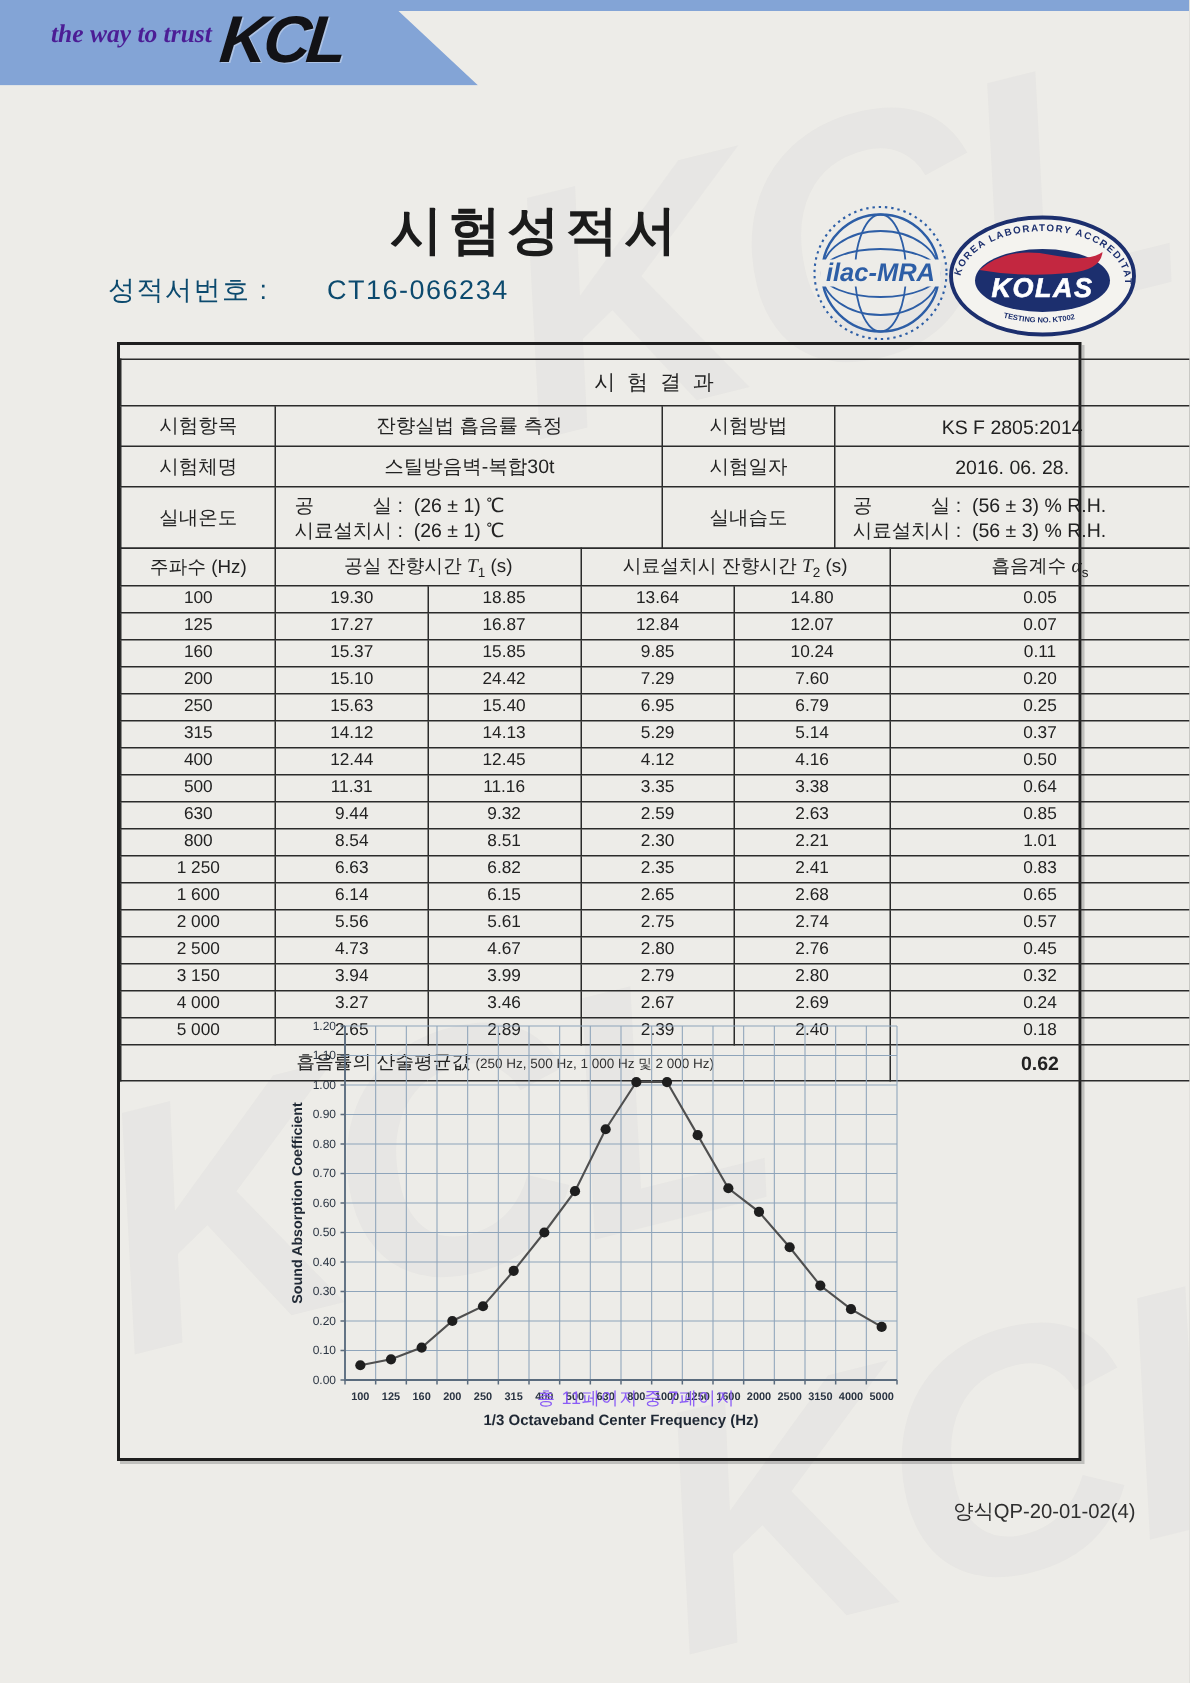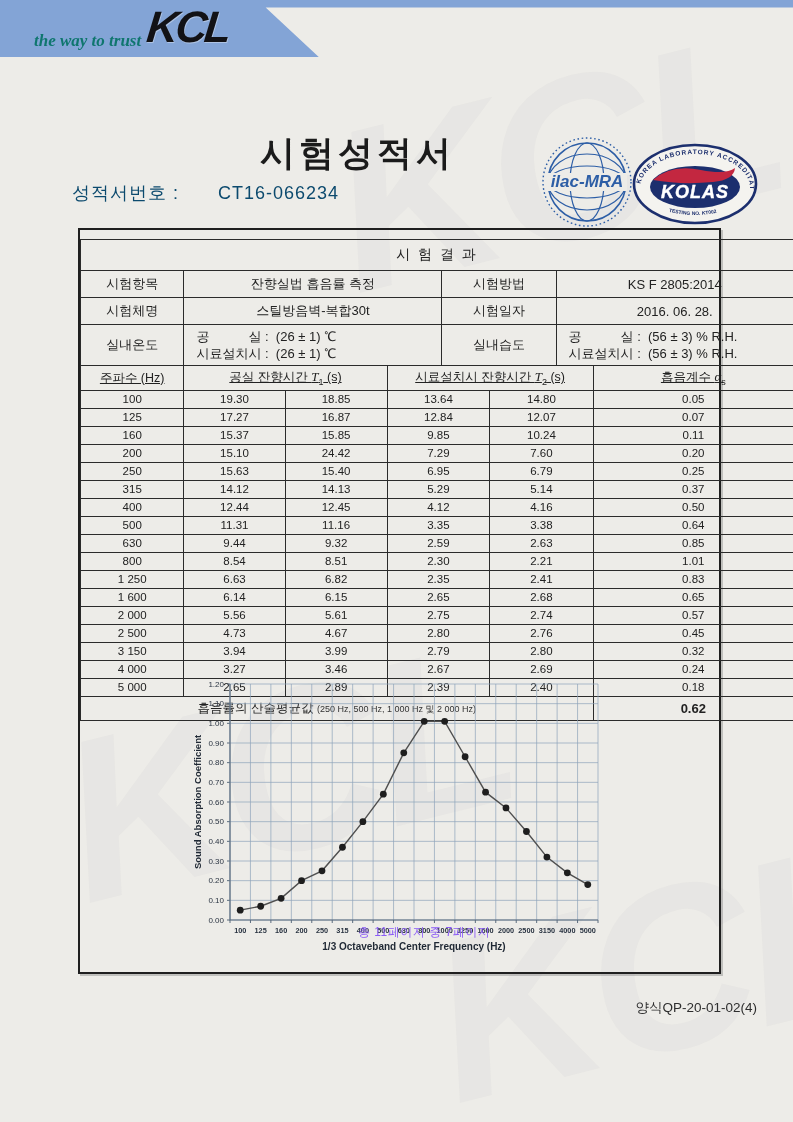--- a/index.html
+++ b/index.html
@@ -11,21 +11,21 @@
   }
   
   .banner{
     position:absolute;left:0;top:0;width:793px;height:57px;
     background:linear-gradient(180deg,#b2c7e8 0%,#8fadd d 14%,#86a6d8 18%,#7b9dd2 100%);
     background-color:#83a4d6;
     clip-path:polygon(0 0,100% 0,100% 13%,33.5% 13%,40.2% 100%,0 100%);
   }
   .logo-wrap{position:absolute;left:34px;top:7px;display:flex;align-items:flex-start;}
   .tagline{font-family:"Liberation Serif",serif;font-style:italic;font-weight:bold;
-    font-size:17px;color:#0f766e;margin-top:24px;letter-spacing:0px;text-align:center;}
+    font-size:17px;color:#4c1d95;margin-top:6px;letter-spacing:0px;text-align:center;}
   .kcl-logo{font-family:"Liberation Sans",sans-serif;font-weight:bold;font-style:italic;
     font-size:44px;line-height:40px;color:#121216;letter-spacing:-3px;
     transform:skewX(-6deg);margin-left:6px;text-shadow:1px 1px 0 rgba(255,255,255,.35);}
   
   .doc-title{position:absolute;left:260px;top:130px;width:290px;
     font-size:35px;font-weight:600;letter-spacing:4px;color:#1b1b1b;}
   .report-no{position:absolute;left:72px;top:181px;font-size:18px;color:#0c4a6e;}
   .report-no .no-label{letter-spacing:1px;}
   .report-no .no-value{margin-left:34px;letter-spacing:1px;}
   
@@ -43,21 +43,21 @@
   }
   .tbl{border-collapse:collapse;width:714px;margin:9px 0 0 0;table-layout:fixed;}
   .tbl td,.tbl th{border:1px solid #2b2b2b;font-weight:normal;color:#222;
     overflow:hidden;white-space:nowrap;}
   .tbl.info-tbl{font-size:13px;}
   .tbl.info-tbl td{height:24px;text-align:center;}
   .tbl.info-tbl .section-title{height:28px;font-size:14px;letter-spacing:2px;}
   .tbl.info-tbl .env-cell{height:38px;text-align:left;padding-left:12px;line-height:17px;}
   .tbl.info-tbl .env-cell div{white-space:pre;}
   .tbl.data-tbl{margin-top:-1px;font-size:11.5px;}
-  .tbl.data-tbl th{height:22px;font-size:12.5px;text-decoration:underline;}
+  .tbl.data-tbl th{height:22px;font-size:12.5px;}
   .tbl.data-tbl td{height:15px;text-align:center;line-height:15px;}
   .tbl.data-tbl .avg-label{height:21px;text-align:center;font-size:12.5px;}
   .tbl.data-tbl .avg-label .avg-cond{font-size:9px;color:#333;}
   .tbl.data-tbl .avg-value{font-weight:bold;font-size:13px;text-align:center;}
   .math-sym{font-family:"Liberation Serif",serif;font-style:italic;font-size:13px;}
   sub{font-size:9px;}
   
   .chart-wrap{position:absolute;left:110px;top:444px;}
   
   .page-info{position:absolute;left:358px;top:924px;font-size:12px;color:#8b5cf6;letter-spacing:0.5px;}

